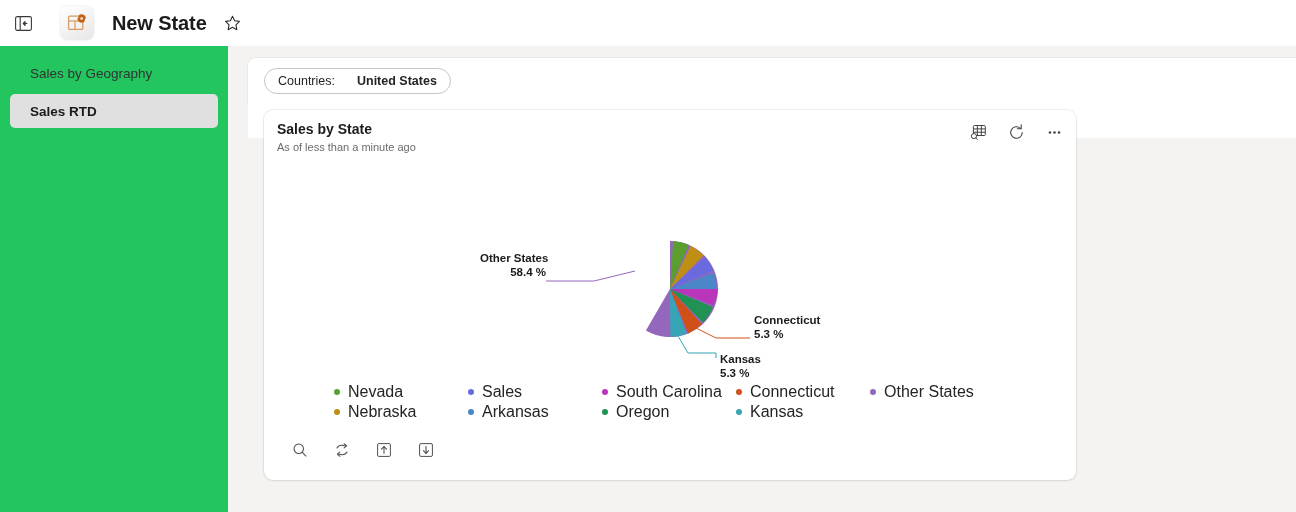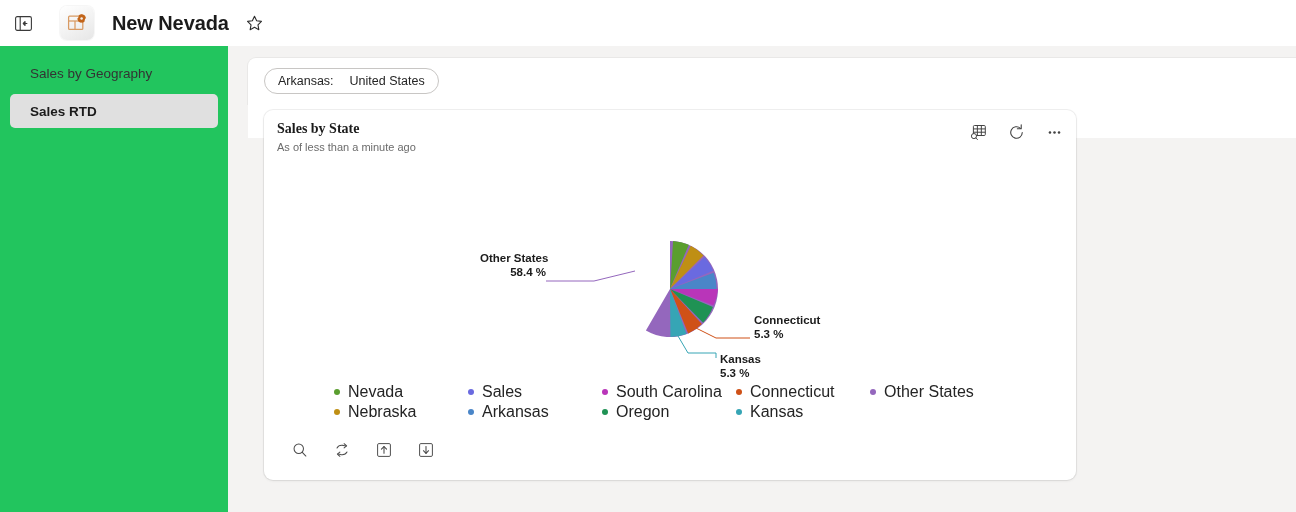--- a/index.html
+++ b/index.html
@@ -110,21 +110,21 @@
     border-radius: 14px;
     padding: 0 13px;
     display: flex; align-items: center;
     font-size: 12.5px;
     color: #242424;
     background: #ffffff;
     cursor: pointer;
     white-space: nowrap;
   }
   .filter-pill .fkey { font-weight: 400; }
-  .filter-pill .fval { font-weight: 400; margin-left: 16px; }
+  .filter-pill .fval { font-weight: 700; margin-left: 22px; }
 
   
   .page-surface {
     position: absolute;
     left: 20px; top: 58px;
     width: 1100px; height: 34px;
     background: #ffffff;
   }
 
   
@@ -139,21 +139,20 @@
   .card-head {
     position: absolute;
     left: 0; top: 0; right: 0; height: 52px;
   }
   .card-title {
     position: absolute;
     left: 13px; top: 11px;
     font-size: 14px;
     font-weight: 700;
     color: #1b1b1b;
-    font-family: Liberation Serif, serif;
   }
   .card-sub {
     position: absolute;
     left: 13px; top: 31px;
     font-size: 11px;
     color: #6b6b6b;
   }
   .card-actions {
     position: absolute;
     right: 10px; top: 10px;
@@ -241,21 +240,21 @@
         <g fill="#c2651a">
           <circle cx="14.6" cy="5.4" r="3.5"></circle>
           <rect x="13.0" y="1.2" width="3.2" height="8.4" rx="0.6" transform="rotate(22 14.6 5.4)"></rect>
           <rect x="13.0" y="1.2" width="3.2" height="8.4" rx="0.6" transform="rotate(-22 14.6 5.4)"></rect>
           <rect x="13.0" y="1.2" width="3.2" height="8.4" rx="0.6" transform="rotate(67 14.6 5.4)"></rect>
         </g>
         <circle cx="14.6" cy="5.4" r="1.25" fill="#f4f1ee"></circle>
       </svg>
     </div>
 
-    <div class="app-title">New Nevada</div>
+    <div class="app-title">New State</div>
 
     <div class="fav-btn">
       <svg width="19" height="19" viewBox="0 0 20 20">
         <path d="M10 2.4 L12.25 7.1 L17.3 7.8 L13.65 11.4 L14.55 16.5 L10 14.05 L5.45 16.5 L6.35 11.4 L2.7 7.8 L7.75 7.1 Z" fill="none" stroke="#2b2b2b" stroke-width="1.15" stroke-linejoin="round"></path>
       </svg>
     </div>
   </div>
 
   <div class="sidebar">
     <div class="nav-item">
@@ -263,21 +262,21 @@
     </div>
     <div class="nav-item selected">
       <span>Sales RTD</span>
     </div>
   </div>
 
   <div class="content">
 
     <div class="filter-panel">
       <div class="filter-pill">
-        <span class="fkey">Arkansas:</span>
+        <span class="fkey">Countries:</span>
         <span class="fval">United States</span>
       </div>
     </div>
 
     <div class="page-surface"></div>
 
     <div class="card">
 
       <div class="card-head">
         <div class="card-title">Sales by State</div>

